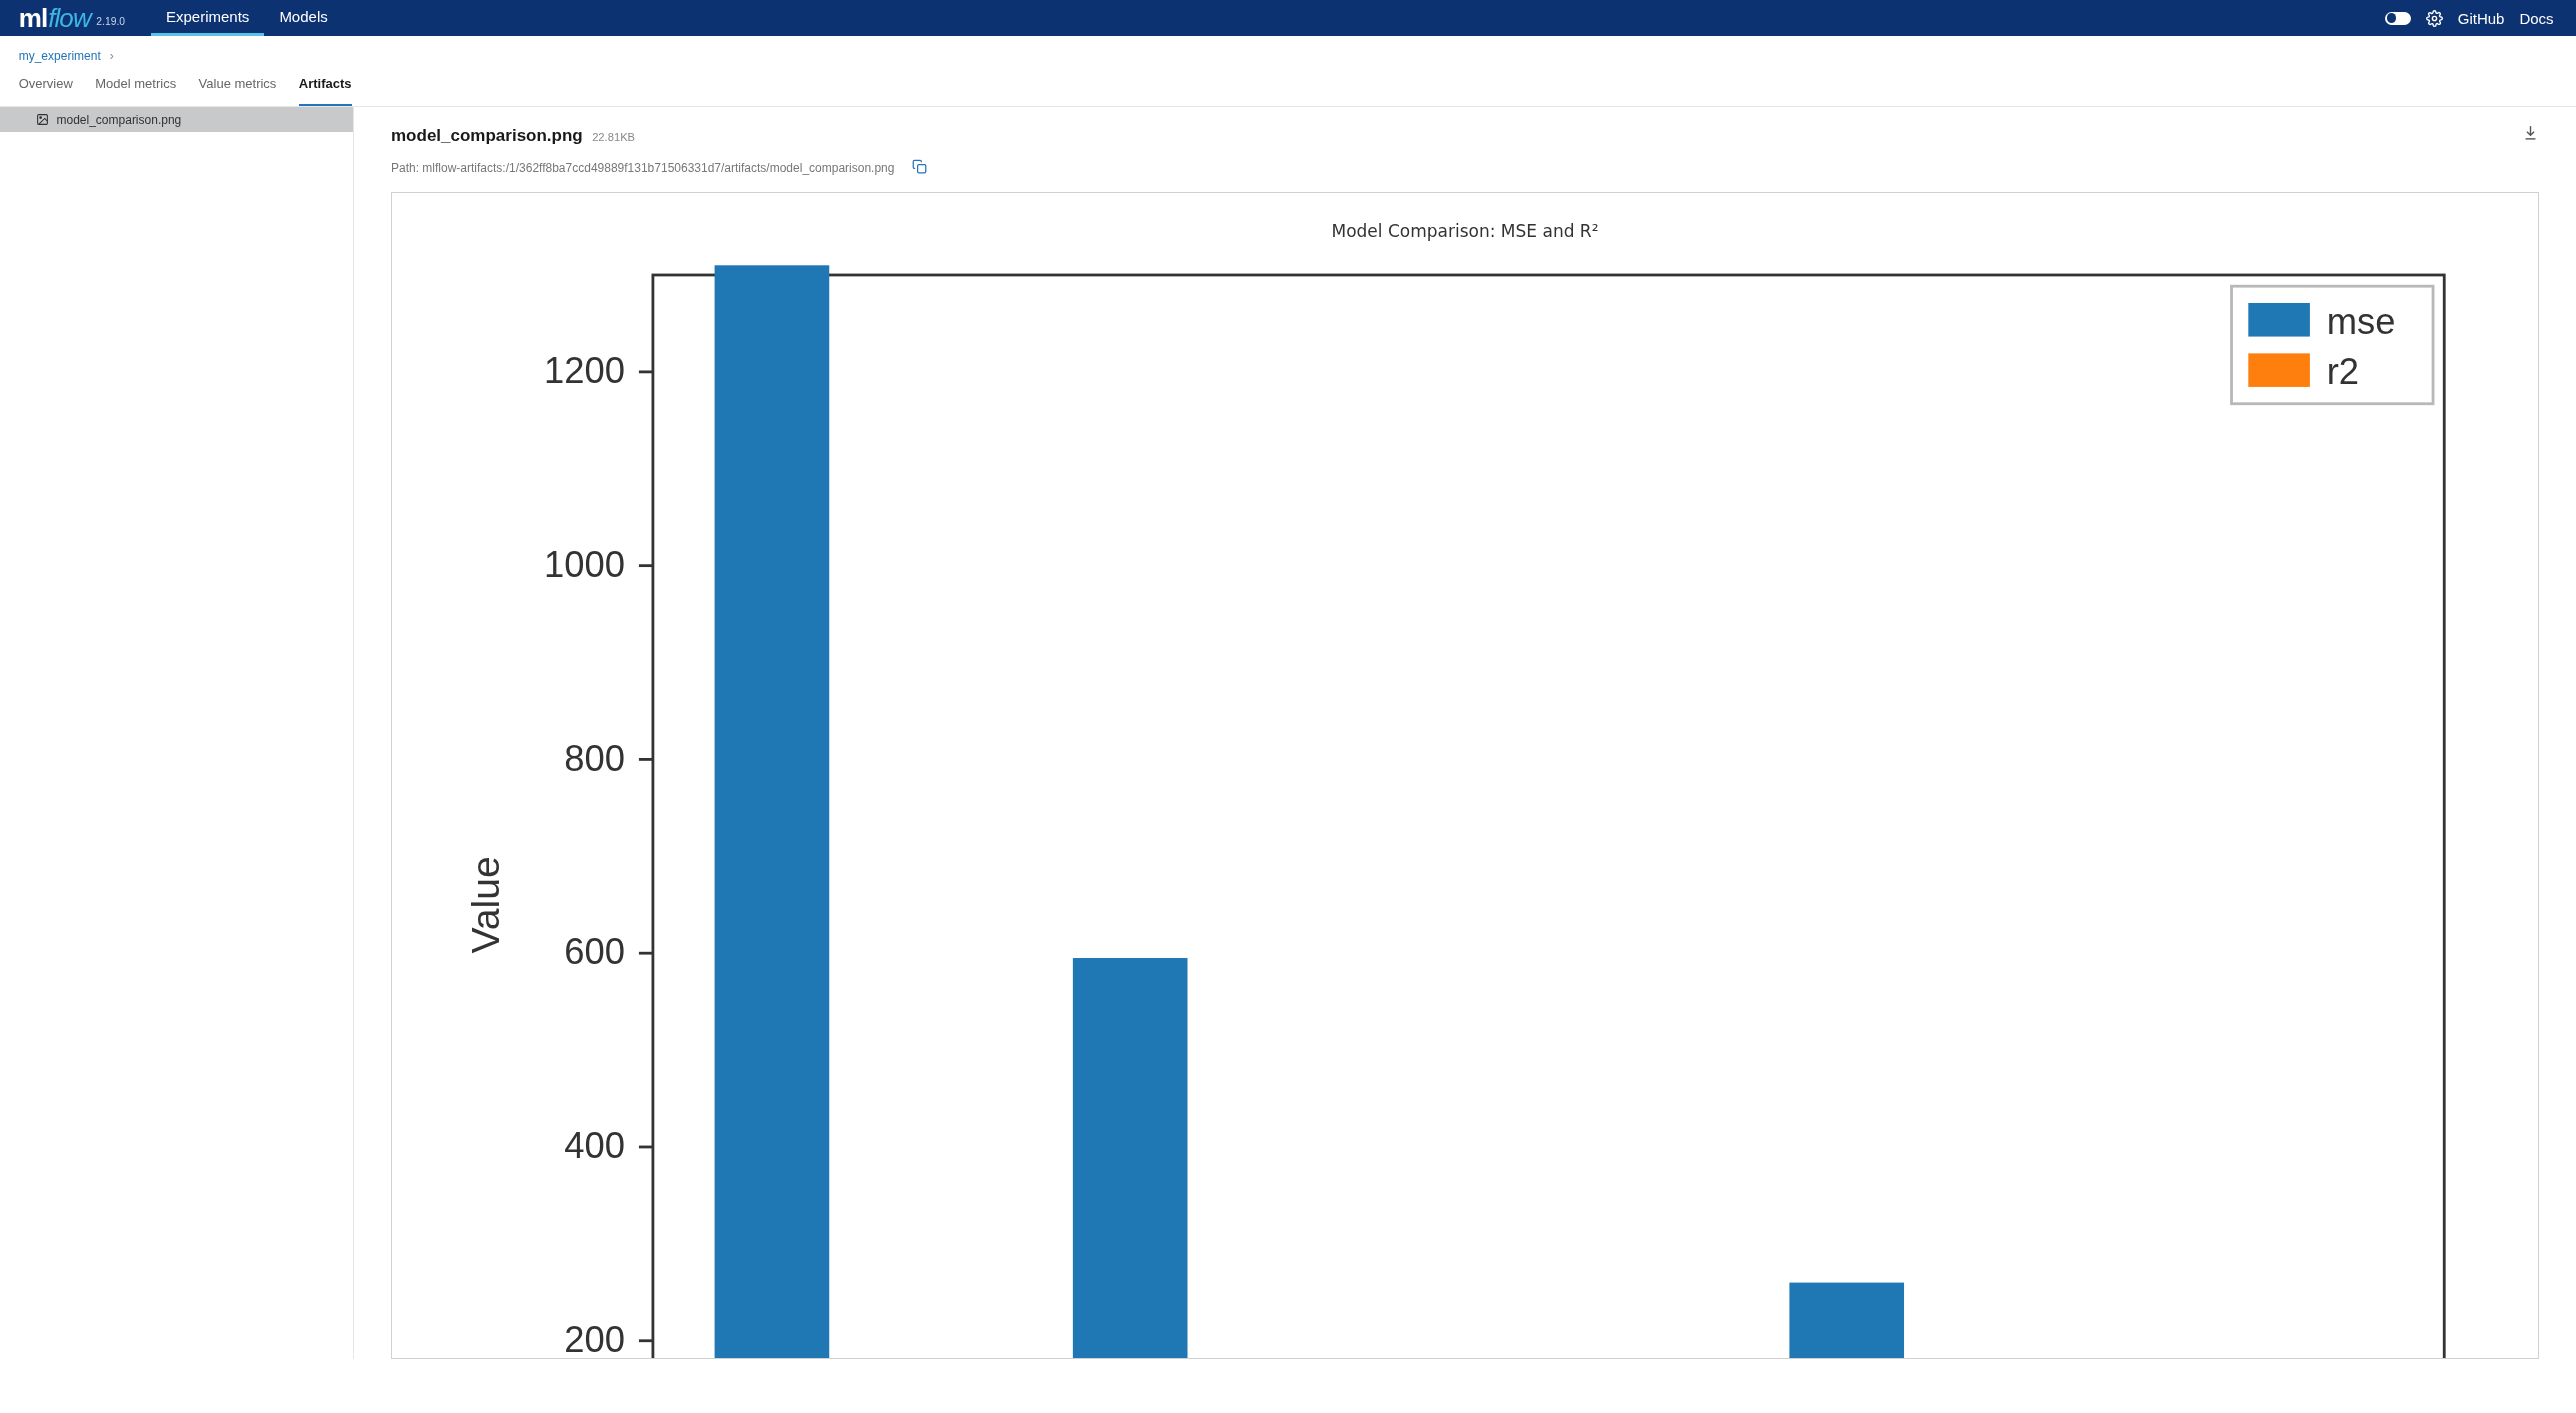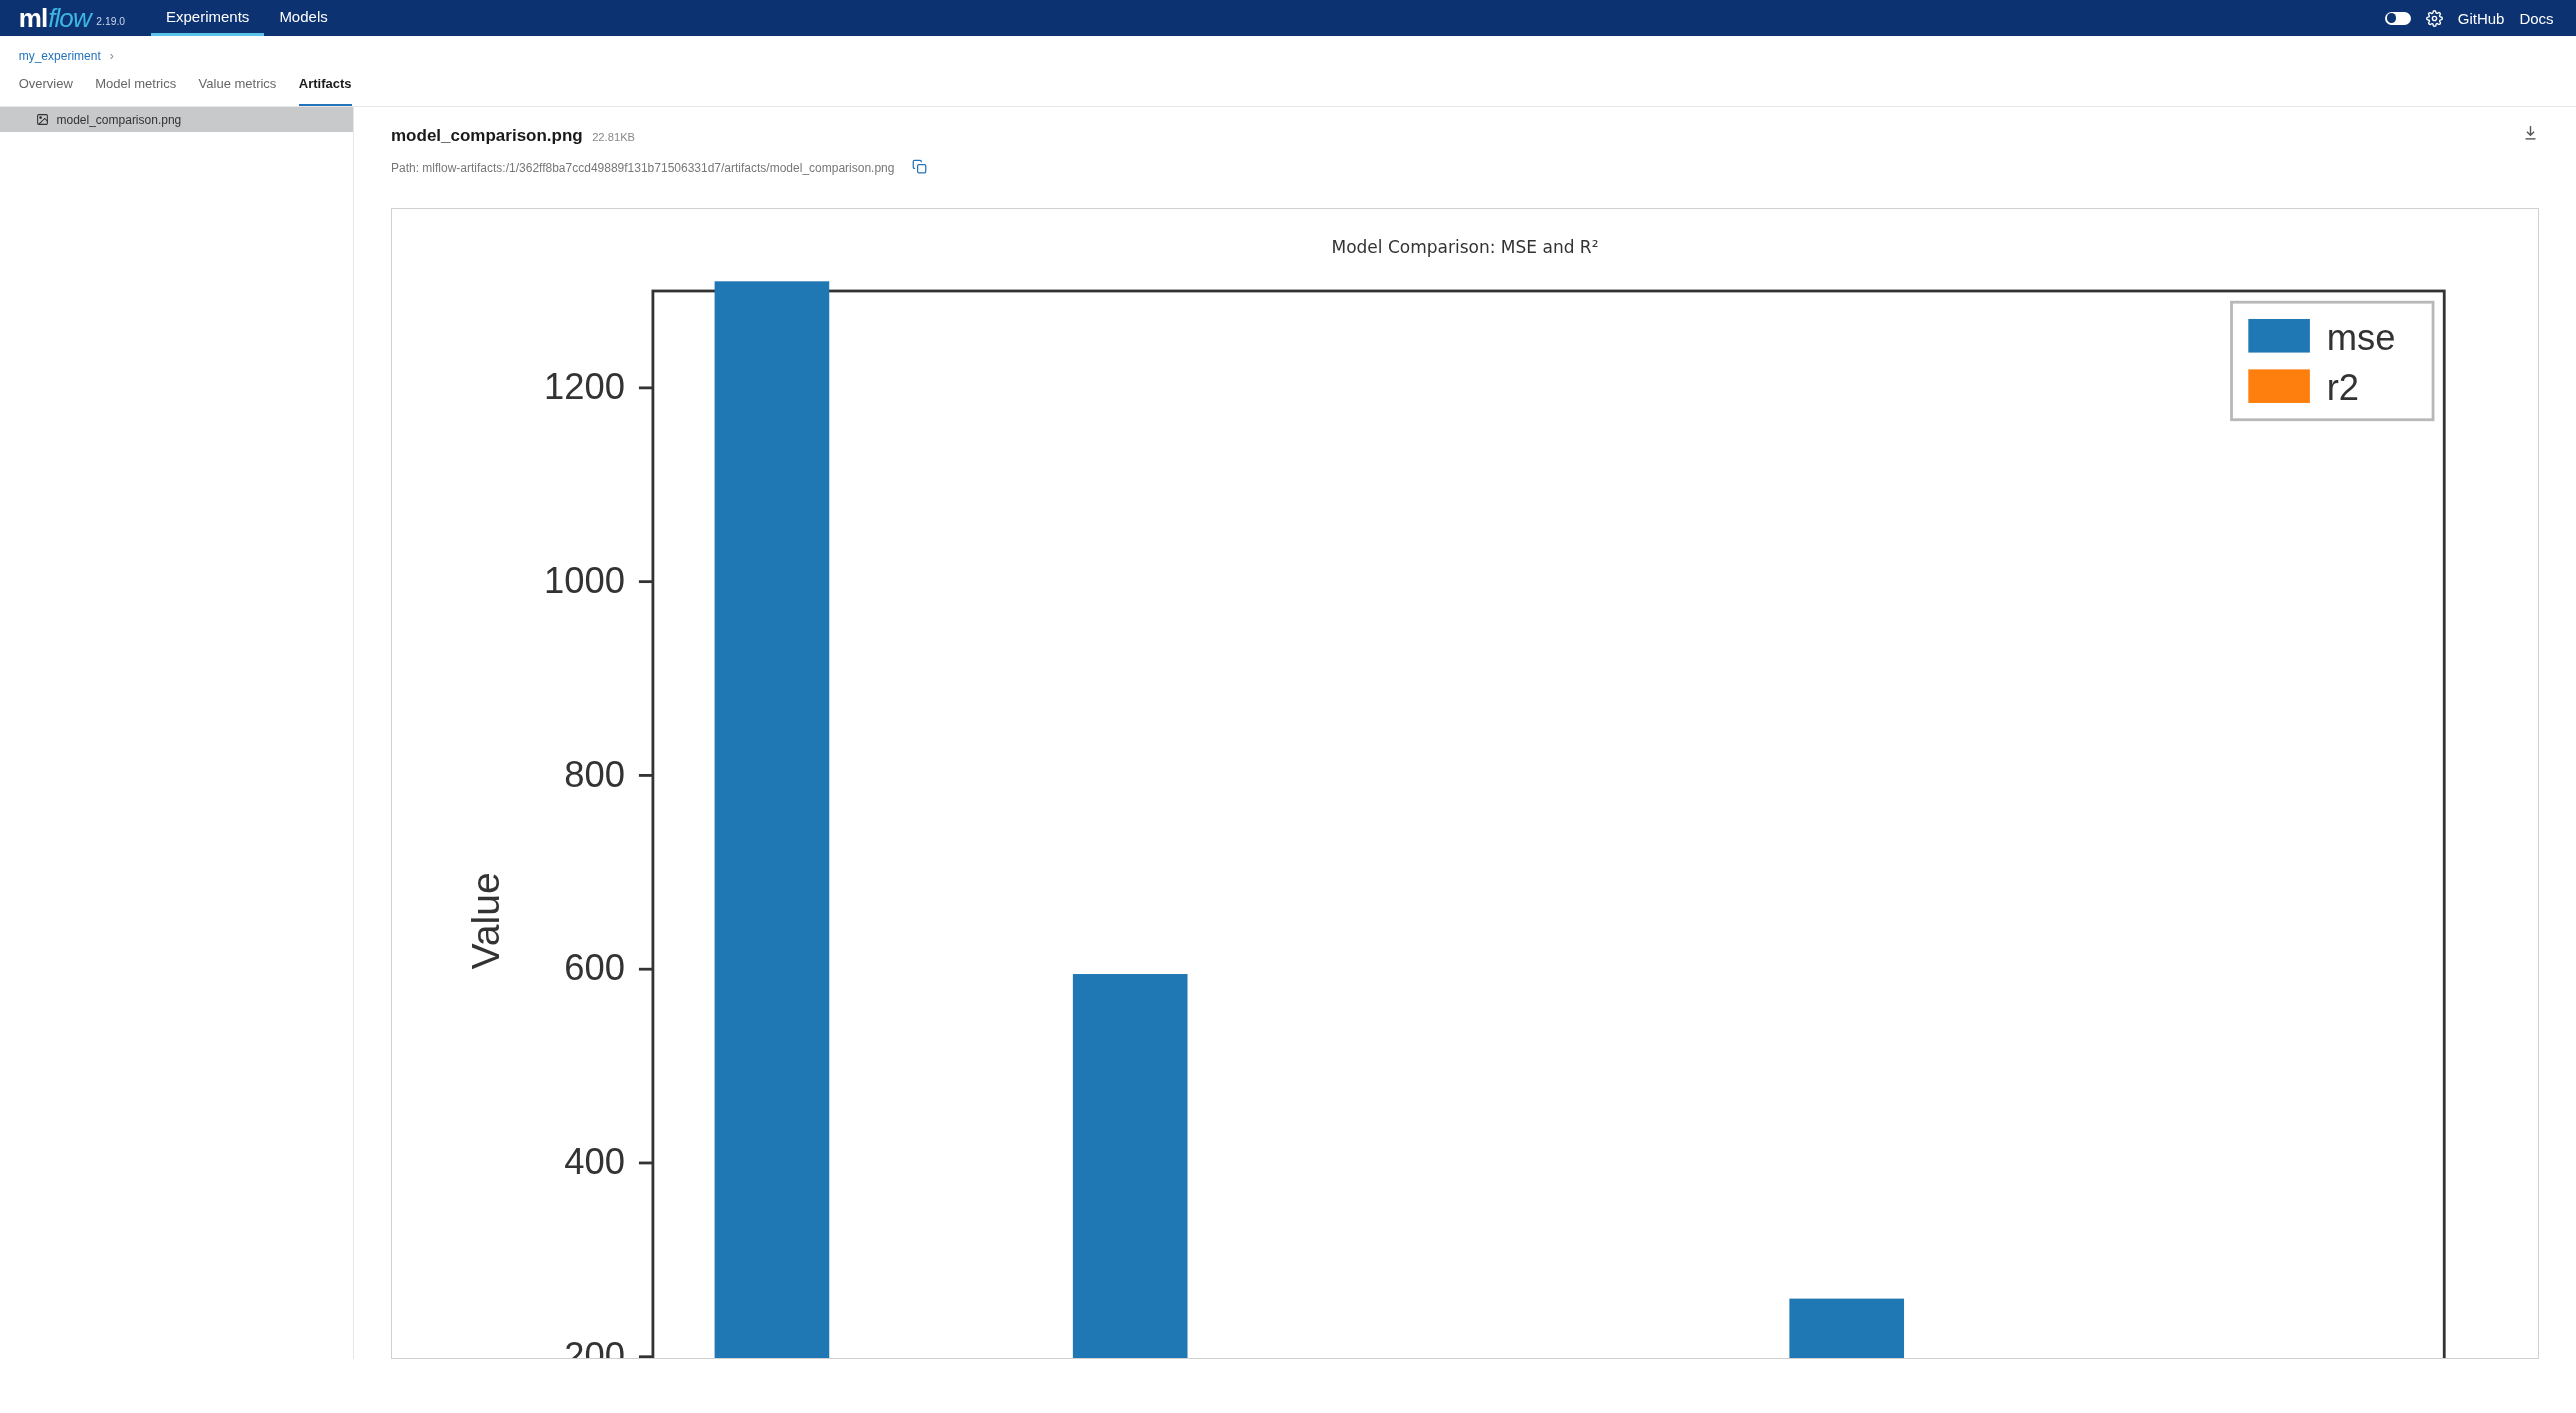--- a/index.html
+++ b/index.html
@@ -95,21 +95,21 @@
     flex: 1; padding: 17px 37px 0 37px; overflow: hidden; display: flex; flex-direction: column;
   }
   .artifact-title-row { display: flex; align-items: baseline; gap: 9.4px; }
   .artifact-title { font-size: 17px; font-weight: 700; color: #1a1a1a; }
   .artifact-size { font-size: 11.2px; color: #888; }
   .download-icon { margin-left: auto; cursor: pointer; color: #555; }
   .artifact-path-row { margin-top: 13px; font-size: 12px; color: #777; display: flex; align-items: center; gap: 18px; }
   .copy-icon { cursor: pointer; color: #2374bb; }
 
   .chart-frame {
-    margin-top: 31px;
+    margin-top: 15px;
     border: 0.9px solid #d0d0d0;
     flex: 1;
     padding: 28px 9.4px 0 9.4px;
     overflow: hidden;
     background: #fff;
   }
 
   
   .chart-title { text-align: center; font-size: 17px; color: #333; margin-bottom: 5.6px; font-family: "DejaVu Sans", sans-serif; }
 

